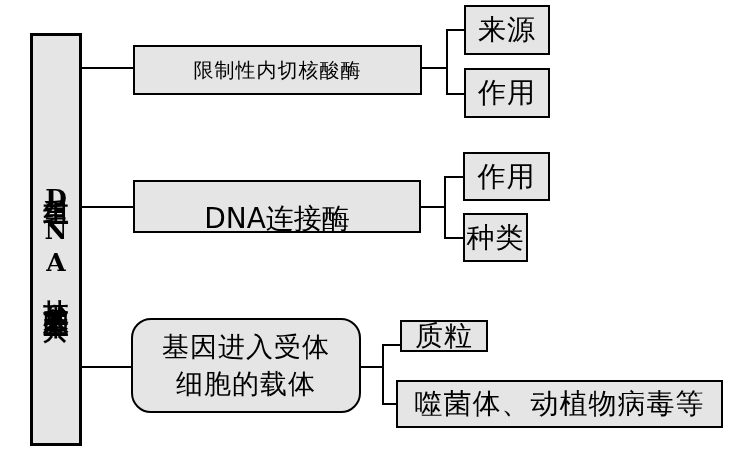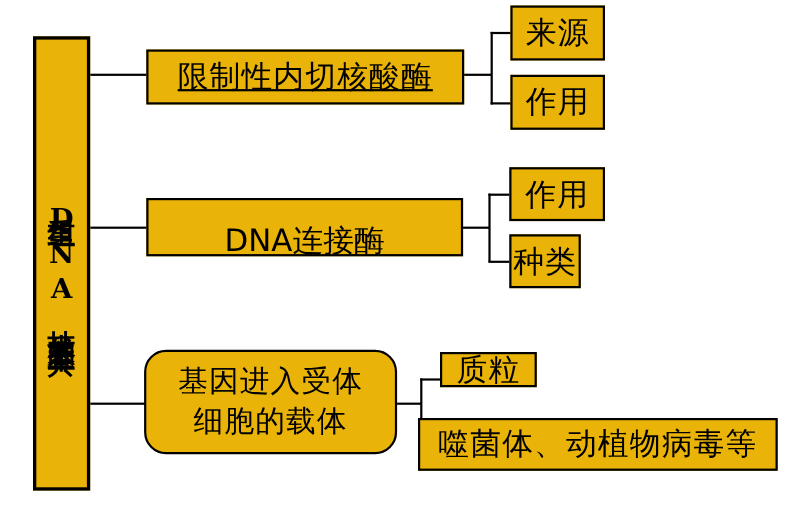--- a/index.html
+++ b/index.html
@@ -14,21 +14,21 @@
     position: relative;
     width: 733px;
     height: 470px;
     background: #ffffff;
     overflow: hidden;
   }
   .node {
     position: absolute;
     box-sizing: border-box;
     border: 2px solid #000000;
-    background: #eab308;
+    background: #e5e5e5;
     display: flex;
     align-items: center;
     justify-content: center;
     color: #000000;
     line-height: 1.05;
     z-index: 3;
   }
   .node .txt {
     display: block;
     text-align: center;
@@ -51,31 +51,31 @@
     letter-spacing: 3px;
     line-height: 1;
     font-family: "DejaVu Serif", "Liberation Serif", serif;
     font-weight: 700;
   }
   
   #l1-0 { left: 133px; top: 45px;  width: 289px; height: 50px; }
   #l1-1 { left: 133px; top: 180px; width: 288px; height: 53px; }
   #l1-2 { left: 131px; top: 318px; width: 230px; height: 95px; border-radius: 20px; }
 
-  #l1-0 .txt { font-size: 28px; letter-spacing: 1px; text-decoration: underline; }
+  #l1-0 .txt { font-size: 20px; letter-spacing: 1px; }
   #l1-1 .txt { font-size: 28px; letter-spacing: 0px; margin-top: 24px; }
   #l1-2 .txt { font-size: 27px; letter-spacing: 1px; line-height: 1.35; }
 
   
   #l2-0-0 { left: 464px; top: 5px;   width: 86px;  height: 50px; }
   #l2-0-1 { left: 464px; top: 68px;  width: 86px;  height: 50px; }
   #l2-1-0 { left: 463px; top: 152px; width: 87px;  height: 49px; }
   #l2-1-1 { left: 463px; top: 213px; width: 65px;  height: 49px; }
   #l2-2-0 { left: 400px; top: 320px; width: 88px;  height: 32px; }
-  #l2-2-1 { left: 380px; top: 380px; width: 327px; height: 48px; }
+  #l2-2-1 { left: 396px; top: 380px; width: 327px; height: 48px; }
 
   #l2-0-0 .txt, #l2-0-1 .txt,
   #l2-1-0 .txt, #l2-1-1 .txt,
   #l2-2-0 .txt { font-size: 28px; letter-spacing: 1px; }
   #l2-2-1 .txt { font-size: 28px; letter-spacing: 1px; }
 
   
   .hline {
     position: absolute;
     height: 0;

